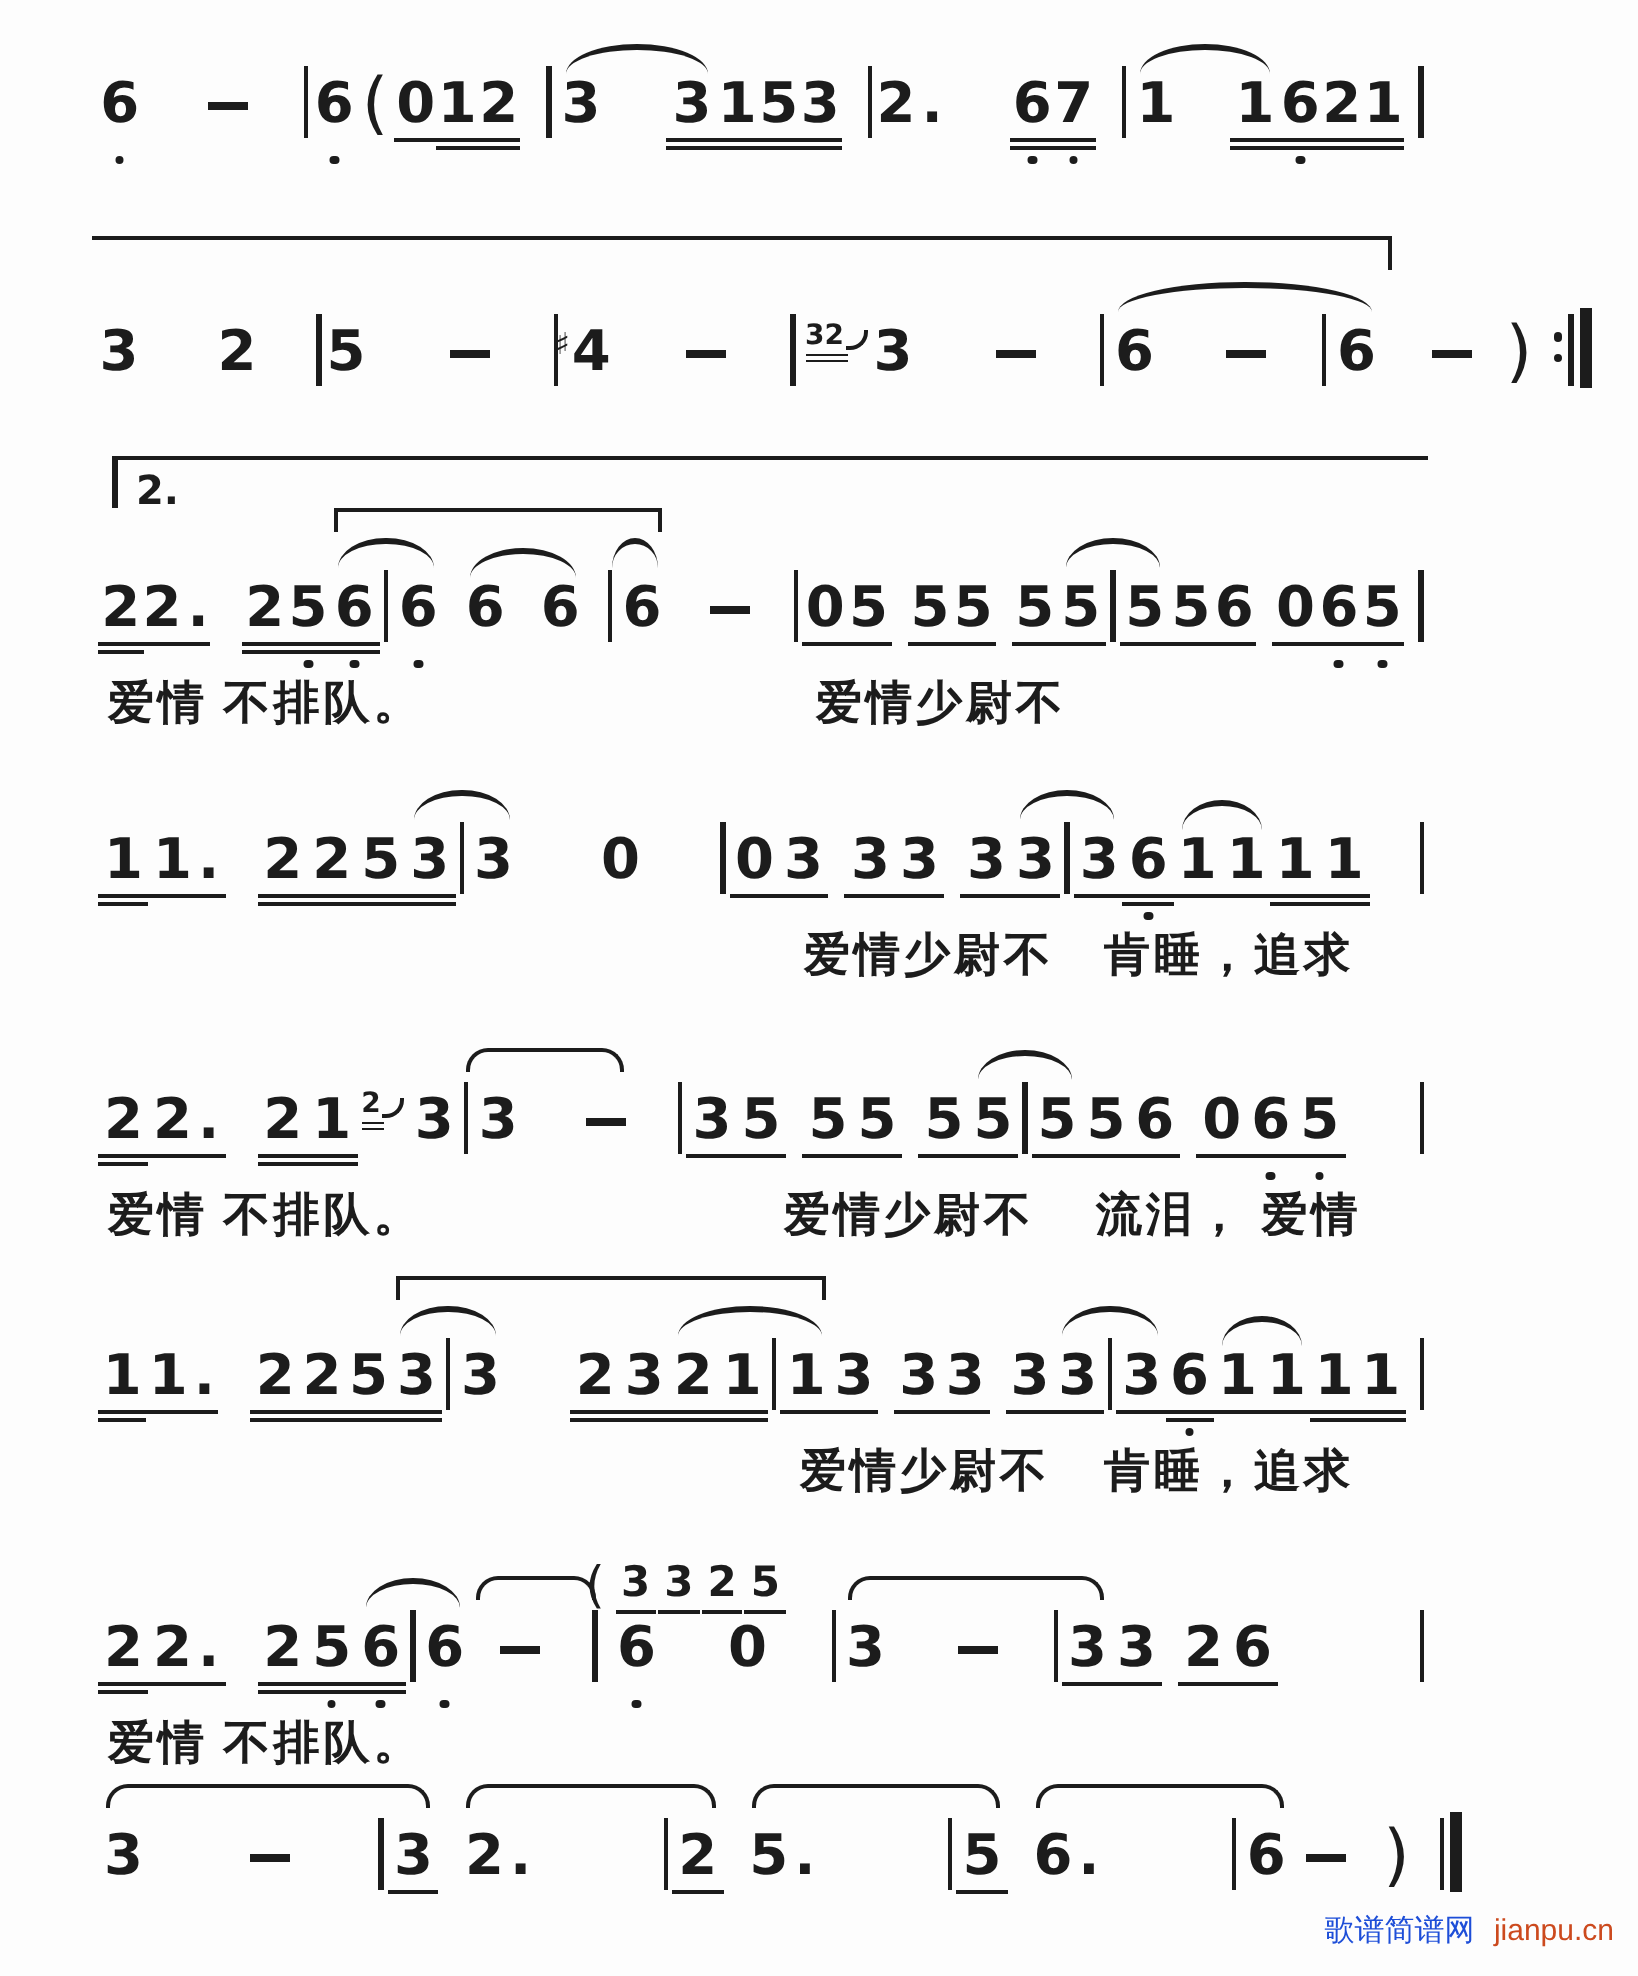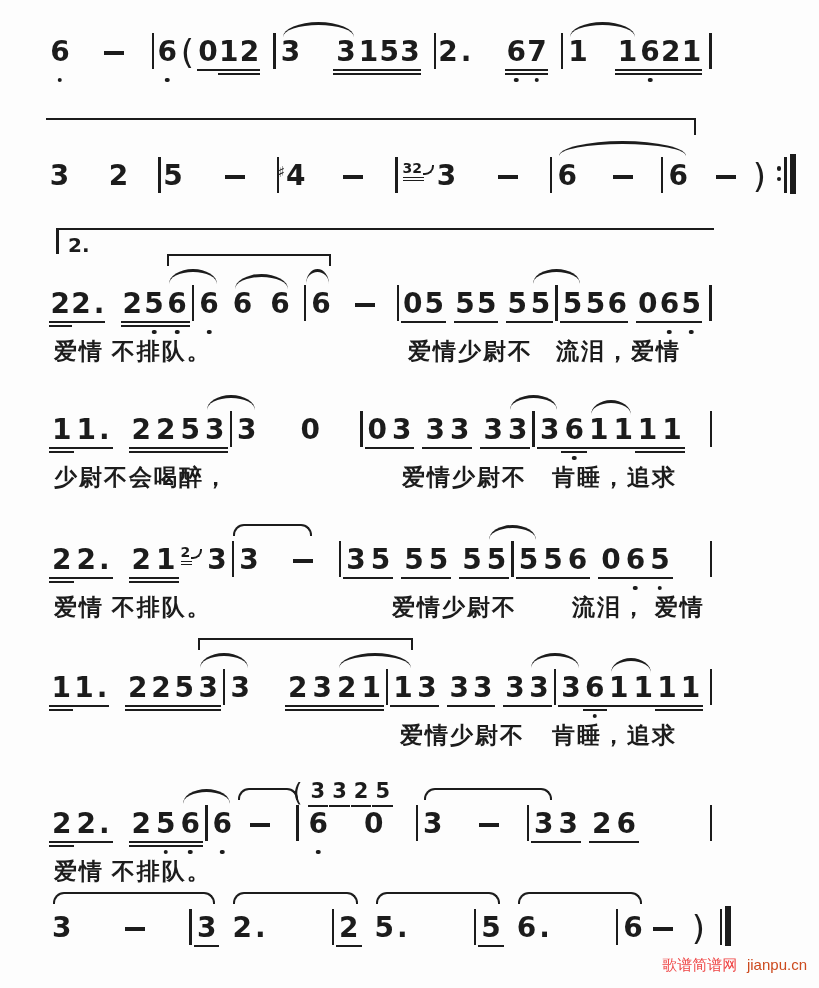--- a/index.html
+++ b/index.html
@@ -63,21 +63,21 @@
   .volta1{ position:absolute; top:118px; left:46px; width:648px; height:15px;
            border-top:2.5px solid var(--ink); border-right:2.5px solid var(--ink); }
   .volta2{ position:absolute; top:228px; left:56px; width:658px; height:28px;
            border-top:2.5px solid var(--ink); }
   .v2bar{ position:absolute; left:0; top:0; width:2.5px; height:24px; background:var(--ink); }
   .v2label{ position:absolute; left:12px; top:3px; font-size:20px; font-weight:bold; }
 
   
   .watermark{ position:absolute; top:956px; right:12px; font-size:15px;
               font-family:"Liberation Serif","DejaVu Serif",serif; }
-  .wm-name{ color:#ef4444; }
+  .wm-name{ color:#1d4ed8; }
   .wm-url{ color:#cc4a1e; margin-left:6px; font-family:"Liberation Sans","DejaVu Sans",sans-serif; }
 </style>
 </head>
 <body>
 
 <div class="sheet">
   <div id="score">
       <div class="system sys1">
         <div class="notes-row">
           <span class="tok note">6<i class="ldot"></i></span>
@@ -212,21 +212,20 @@
           <span class="sp" style="width: 4px;"></span>
           <span class="tok note">0<i class="u u-0"></i></span>
           <span class="tok note">6<i class="u u-0"></i><i class="ldot"></i></span>
           <span class="tok note">5<i class="u u-0"></i><i class="ldot"></i></span>
           <span class="grow"></span>
           <span class="bar"></span>
         </div>
         <div class="lyrics-row">
           <span class="lyric" style="left: 2px;">爱情 不排队。</span>
           <span class="lyric" style="left: 356px;">爱情少尉不</span>
-          <span class="lyric" style="left: 504px;">流泪，爱情</span>
         </div>
       </div>
       <div class="system sys4">
         <div class="notes-row">
           <span class="tok note">1<i class="u u-0"></i><i class="u u-1"></i></span>
           <span class="tok note">1<span class="aug">.</span><i class="u u-0"></i></span>
           <span class="sp" style="width: 12px;"></span>
           <span class="tok note">2<i class="u u-0"></i><i class="u u-1"></i></span>
           <span class="tok note">2<i class="u u-0"></i><i class="u u-1"></i></span>
           <span class="tok note">5<i class="u u-0"></i><i class="u u-1"></i></span>
@@ -255,21 +254,20 @@
           <span class="grp slur">
             <span class="tok note">1<i class="u u-0"></i></span>
             <span class="tok note">1<i class="u u-0"></i></span>
           </span>
           <span class="tok note">1<i class="u u-0"></i><i class="u u-1"></i></span>
           <span class="tok note">1<i class="u u-0"></i><i class="u u-1"></i></span>
           <span class="grow"></span>
           <span class="bar"></span>
         </div>
         <div class="lyrics-row">
-          <span class="lyric" style="left: 2px;">少尉不会喝醉，</span>
           <span class="lyric" style="left: 350px;">爱情少尉不</span>
           <span class="lyric" style="left: 500px;">肯睡，追求</span>
         </div>
       </div>
       <div class="system sys5">
         <div class="notes-row">
           <span class="tok note">2<i class="u u-0"></i><i class="u u-1"></i></span>
           <span class="tok note">2<span class="aug">.</span><i class="u u-0"></i></span>
           <span class="sp" style="width: 12px;"></span>
           <span class="tok note">2<i class="u u-0"></i><i class="u u-1"></i></span>
@@ -301,21 +299,21 @@
           <span class="sp" style="width: 4px;"></span>
           <span class="tok note">0<i class="u u-0"></i></span>
           <span class="tok note">6<i class="u u-0"></i><i class="ldot"></i></span>
           <span class="tok note">5<i class="u u-0"></i><i class="ldot"></i></span>
           <span class="grow"></span>
           <span class="bar"></span>
         </div>
         <div class="lyrics-row">
           <span class="lyric" style="left: 2px;">爱情 不排队。</span>
           <span class="lyric" style="left: 340px;">爱情少尉不</span>
-          <span class="lyric" style="left: 496px; margin-left: 24px;">流泪， 爱情</span>
+          <span class="lyric" style="left: 496px;">流泪， 爱情</span>
         </div>
       </div>
       <div class="system sys6">
         <div class="notes-row">
           <span class="tok note">1<i class="u u-0"></i><i class="u u-1"></i></span>
           <span class="tok note">1<span class="aug">.</span><i class="u u-0"></i></span>
           <span class="sp" style="width: 12px;"></span>
           <span class="tok note">2<i class="u u-0"></i><i class="u u-1"></i></span>
           <span class="tok note">2<i class="u u-0"></i><i class="u u-1"></i></span>
           <span class="tok note">5<i class="u u-0"></i><i class="u u-1"></i></span>

